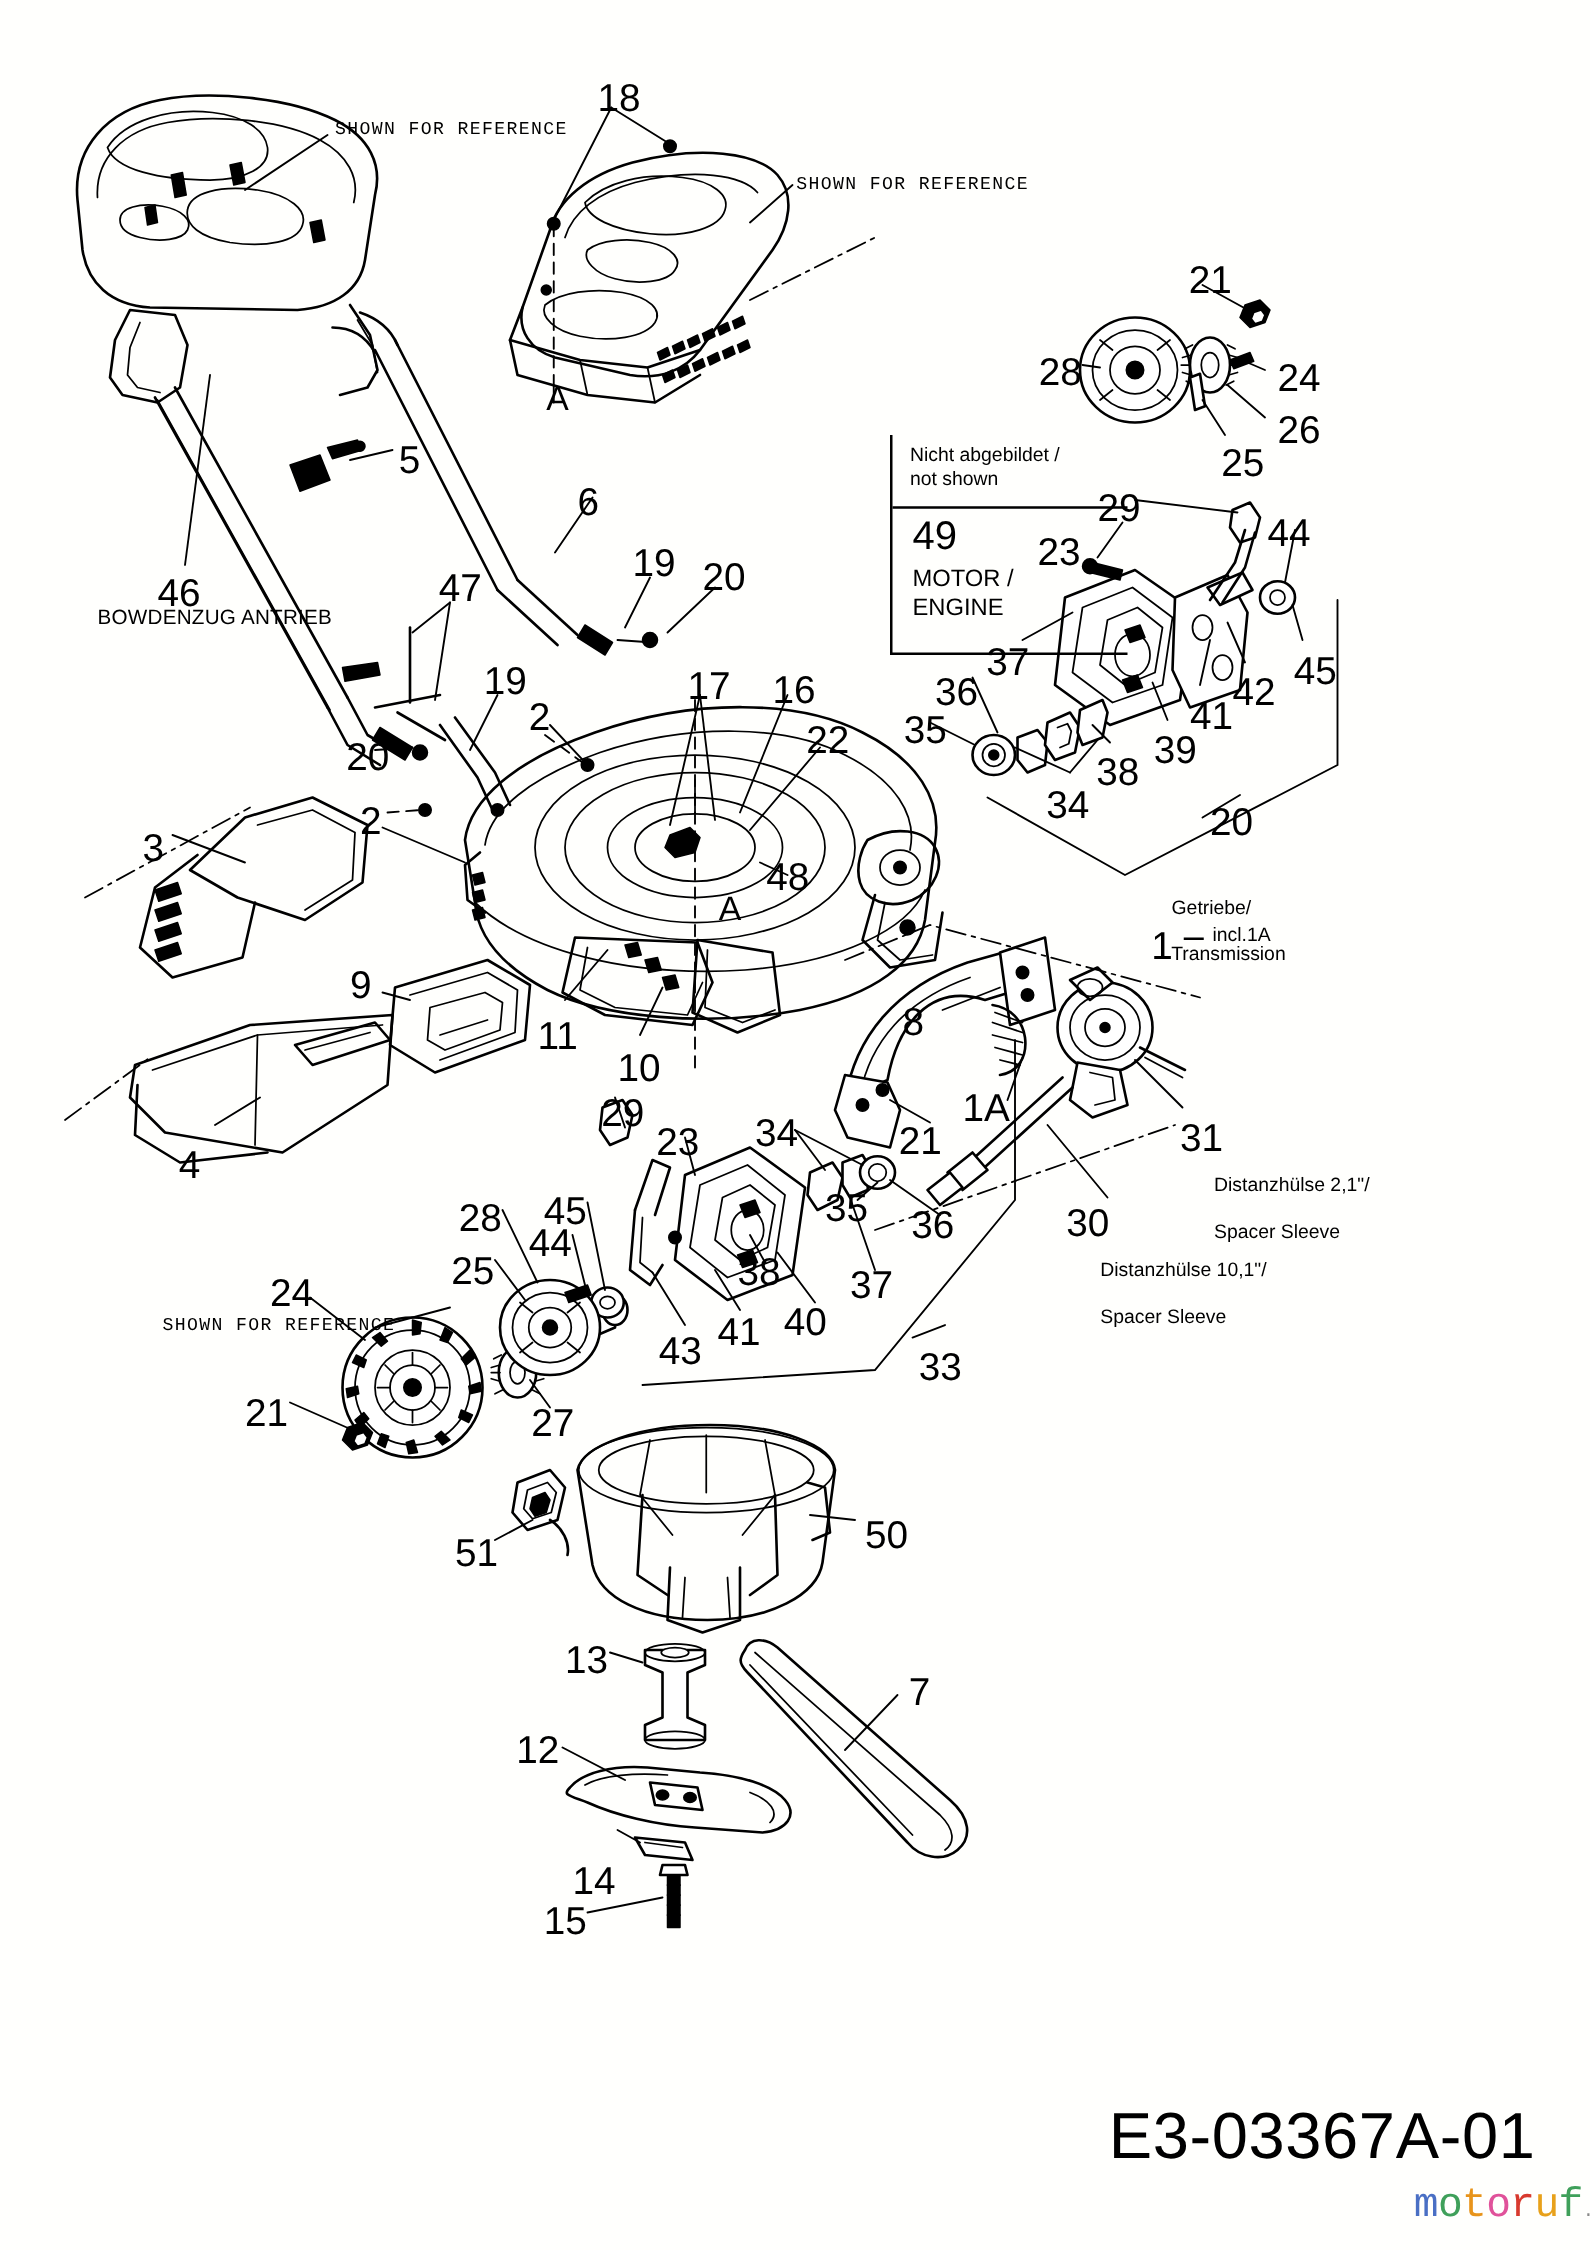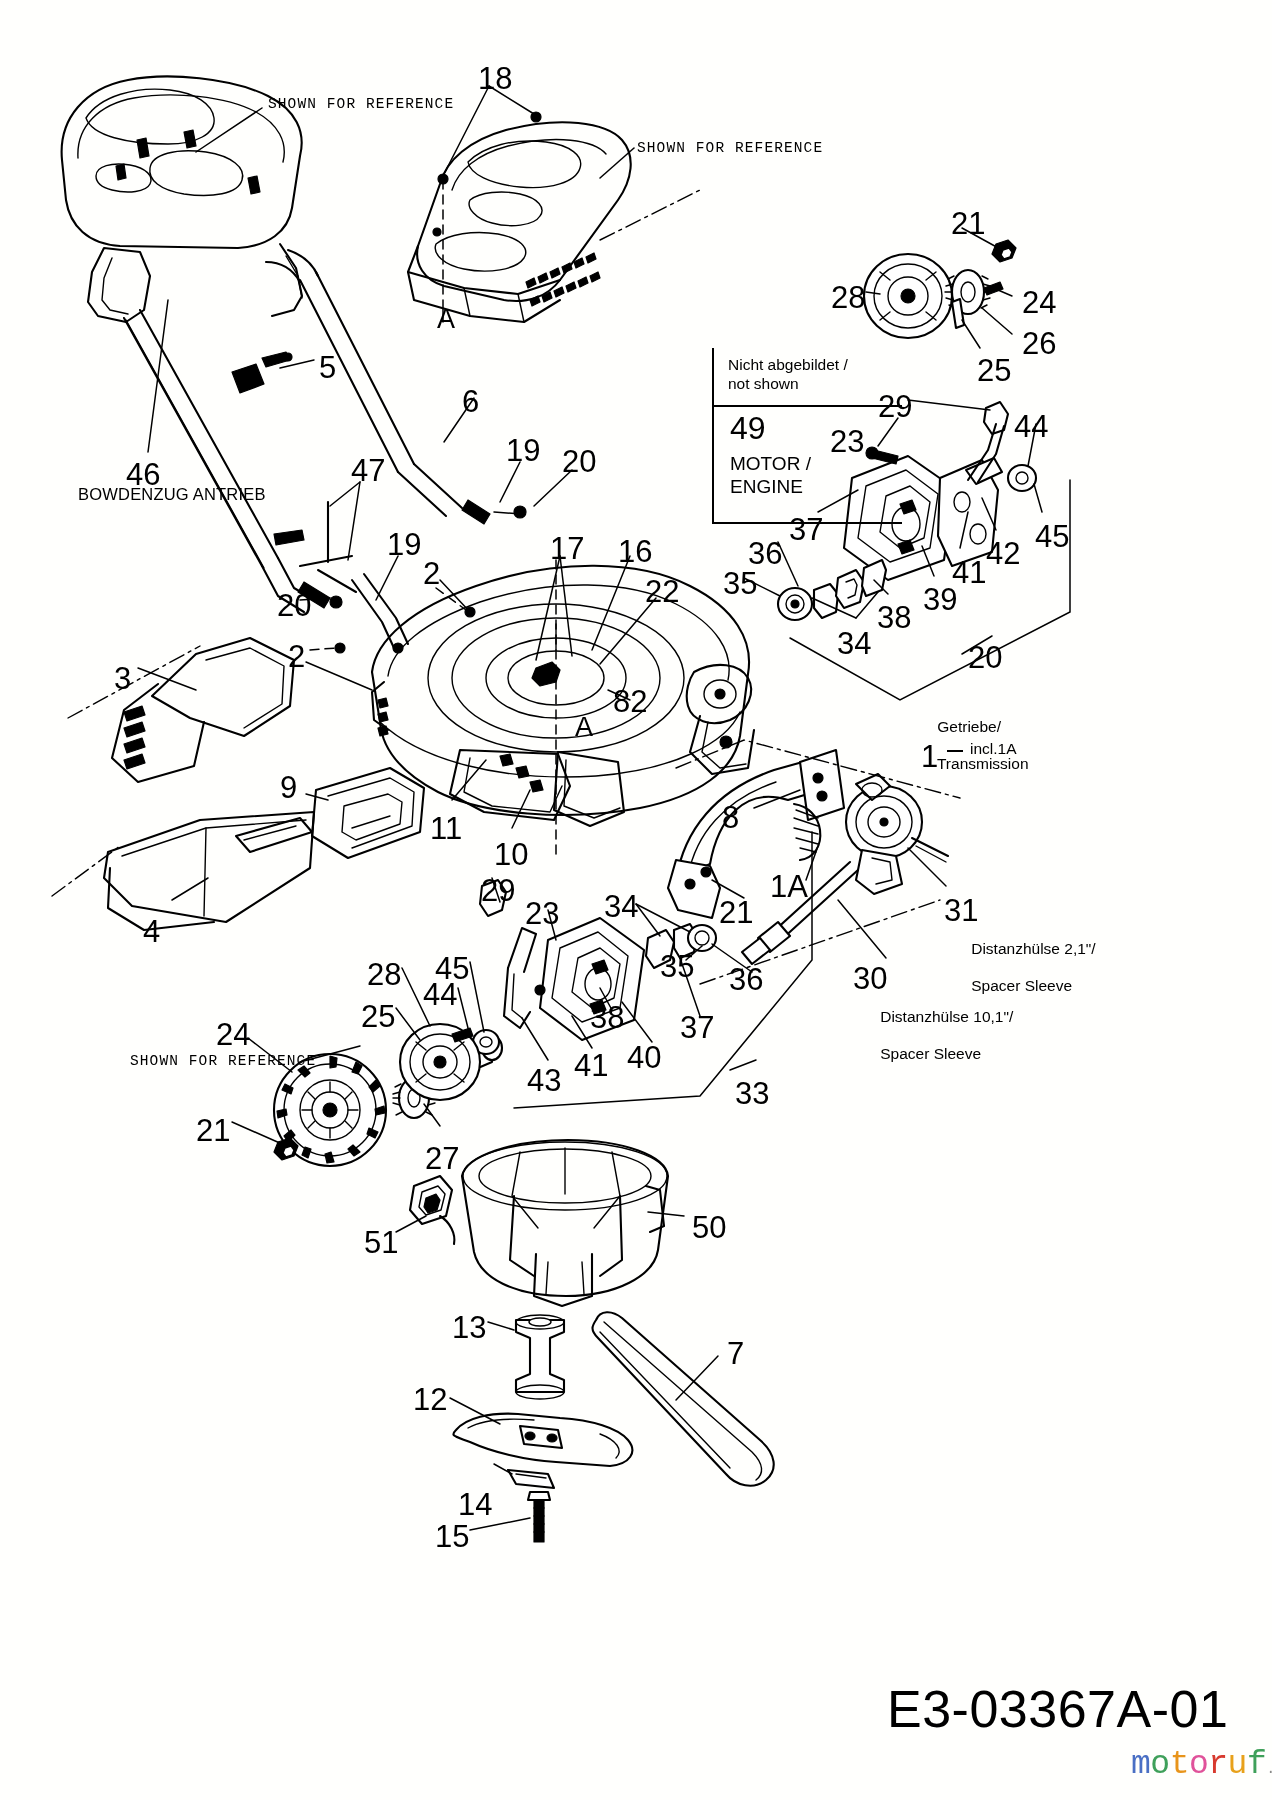--- a/index.html
+++ b/index.html
@@ -651,21 +651,21 @@
       <div class="lbl num" style="left: 423px; top: 557px;">2</div>
       <div class="lbl num" style="left: 723px; top: 567px;">35</div>
       <div class="lbl num" style="left: 645px; top: 575px;">22</div>
       <div class="lbl num" style="left: 923px; top: 583px;">39</div>
       <div class="lbl num" style="left: 277px; top: 589px;">20</div>
       <div class="lbl num" style="left: 877px; top: 601px;">38</div>
       <div class="lbl num" style="left: 837px; top: 627px;">34</div>
       <div class="lbl num" style="left: 288px; top: 640px;">2</div>
       <div class="lbl num" style="left: 968px; top: 641px;">20</div>
       <div class="lbl num" style="left: 114px; top: 662px;">3</div>
-      <div class="lbl num" style="left: 613px; top: 685px;">82</div>
+      <div class="lbl num" style="left: 613px; top: 685px;">48</div>
       <div class="lbl alpha" style="left: 575px; top: 713px;">A</div>
       <div class="lbl num" style="left: 921px; top: 740px;">1</div>
       <div class="lbl num" style="left: 280px; top: 771px;">9</div>
       <div class="lbl num" style="left: 722px; top: 801px;">8</div>
       <div class="lbl num" style="left: 430px; top: 812px;">11</div>
       <div class="lbl num" style="left: 494px; top: 838px;">10</div>
       <div class="lbl num" style="left: 143px; top: 915px;">4</div>
       <div class="lbl num" style="left: 770px; top: 870px;">1A</div>
       <div class="lbl num" style="left: 719px; top: 896px;">21</div>
       <div class="lbl num" style="left: 944px; top: 894px;">31</div>
@@ -678,21 +678,21 @@
       <div class="lbl num" style="left: 367px; top: 958px;">28</div>
       <div class="lbl num" style="left: 423px; top: 978px;">44</div>
       <div class="lbl num" style="left: 853px; top: 962px;">30</div>
       <div class="lbl num" style="left: 361px; top: 1000px;">25</div>
       <div class="lbl num" style="left: 590px; top: 1001px;">38</div>
       <div class="lbl num" style="left: 680px; top: 1011px;">37</div>
       <div class="lbl num" style="left: 216px; top: 1018px;">24</div>
       <div class="lbl num" style="left: 627px; top: 1041px;">40</div>
       <div class="lbl num" style="left: 574px; top: 1049px;">41</div>
       <div class="lbl num" style="left: 527px; top: 1064px;">43</div>
-      <div class="lbl num" style="left: 425px; top: 1122px; margin-top: 20px;">27</div>
+      <div class="lbl num" style="left: 425px; top: 1122px;">27</div>
       <div class="lbl num" style="left: 735px; top: 1077px;">33</div>
       <div class="lbl num" style="left: 196px; top: 1114px;">21</div>
       <div class="lbl num" style="left: 364px; top: 1226px;">51</div>
       <div class="lbl num" style="left: 692px; top: 1211px;">50</div>
       <div class="lbl num" style="left: 452px; top: 1311px;">13</div>
       <div class="lbl num" style="left: 727px; top: 1337px;">7</div>
       <div class="lbl num" style="left: 413px; top: 1383px;">12</div>
       <div class="lbl num" style="left: 458px; top: 1452px; margin-top: 36px;">14</div>
       <div class="lbl num" style="left: 435px; top: 1520px;">15</div>
     </div>

